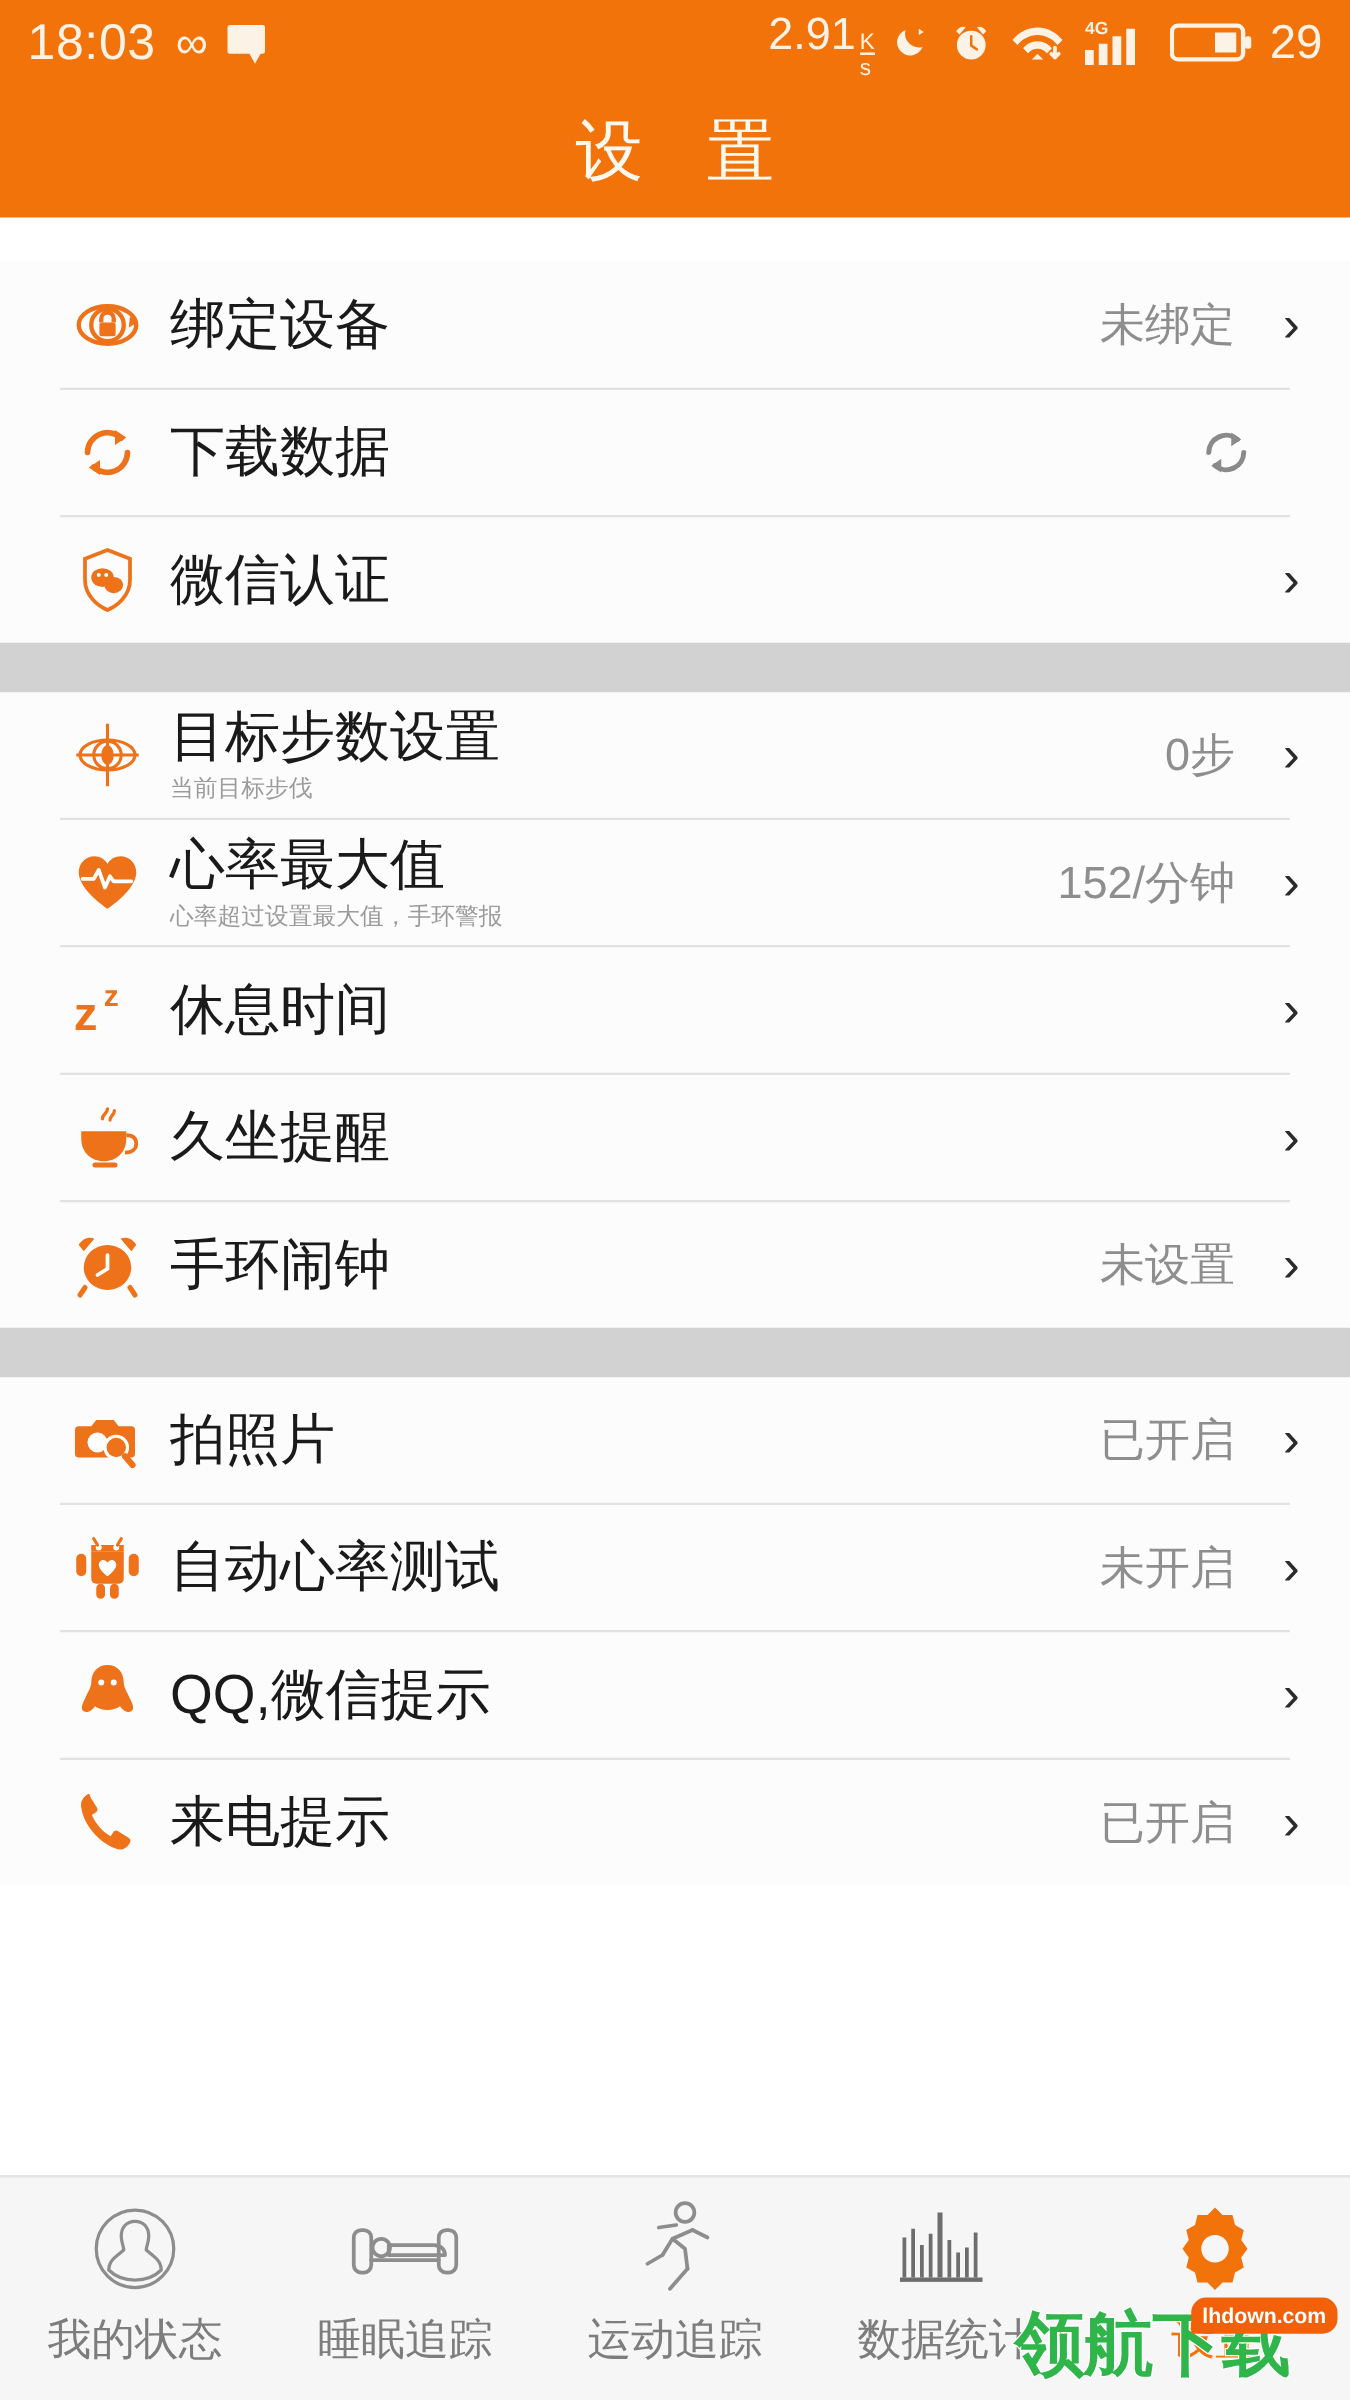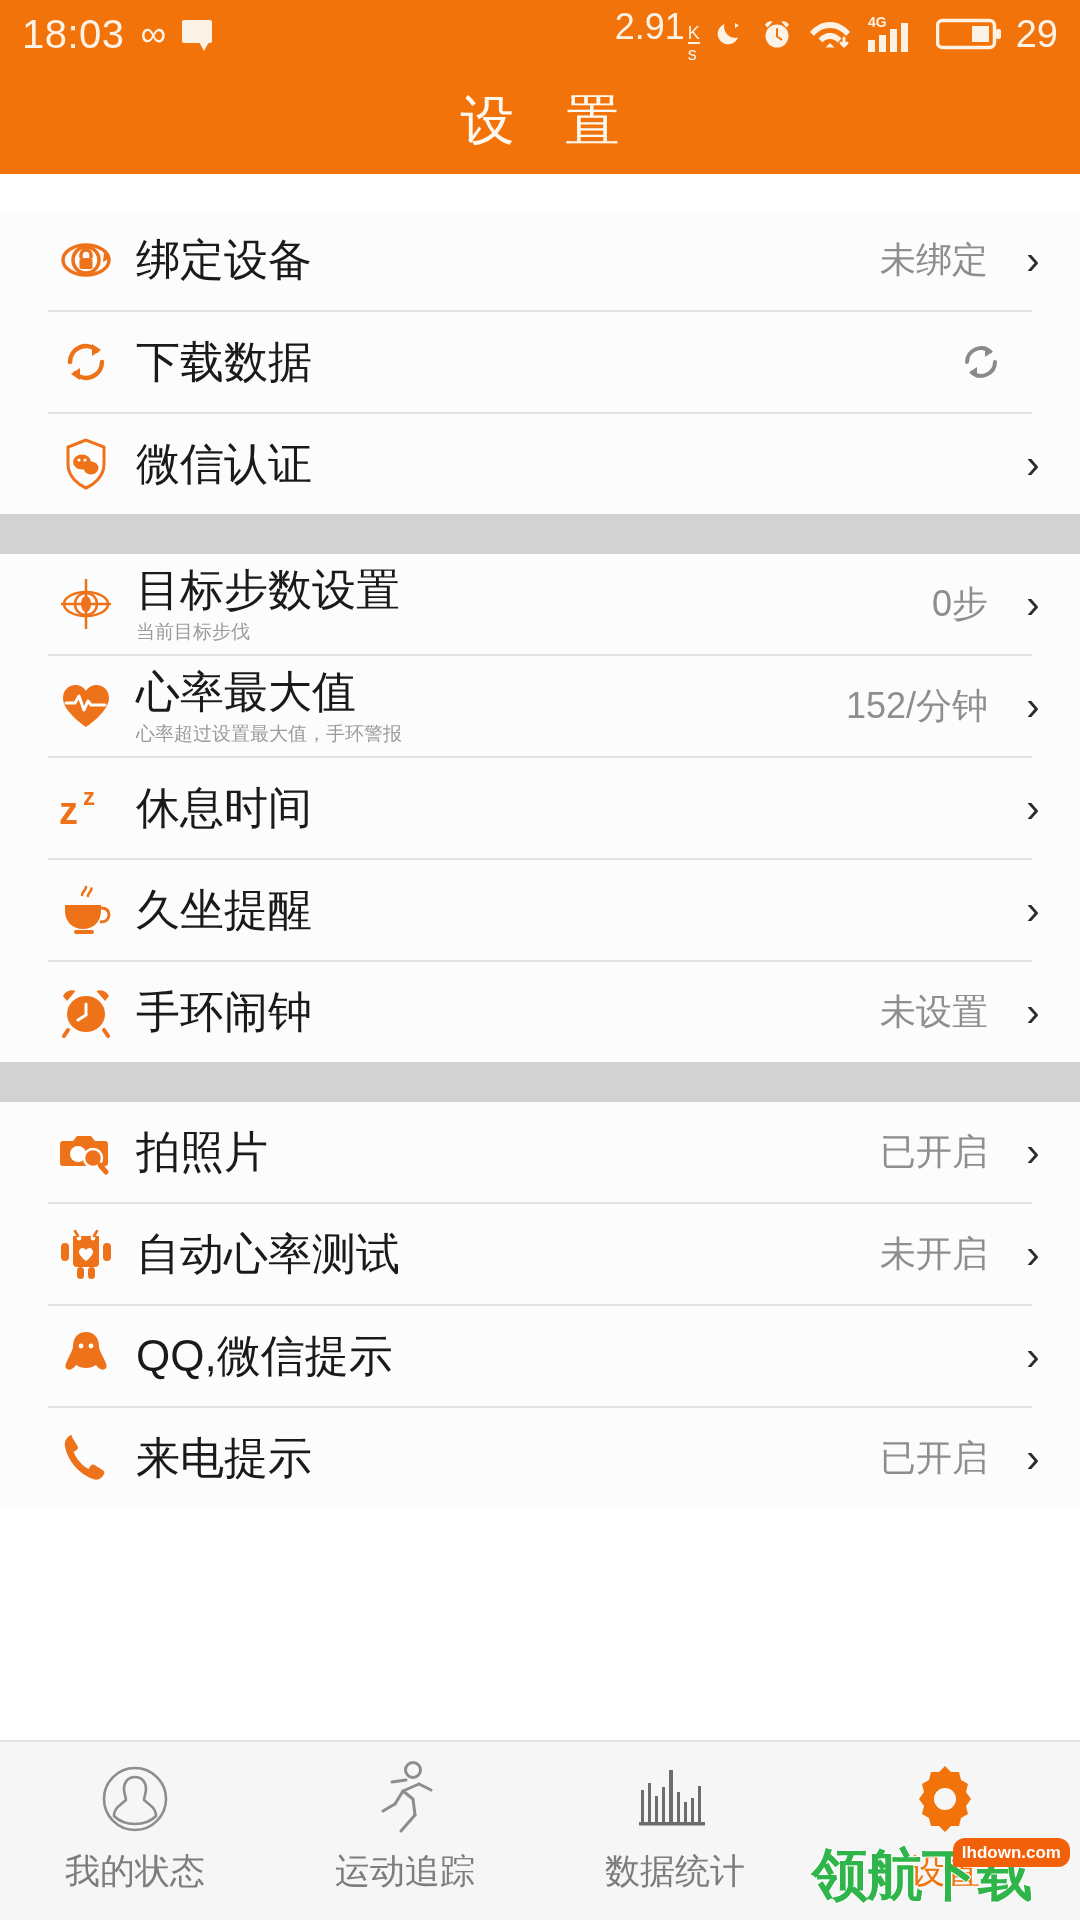--- a/index.html
+++ b/index.html
@@ -378,20 +378,32 @@
   <div class="tab">
     <span class="tico">
       <svg width="74" height="74" viewBox="0 0 74 74">
         <circle cx="37" cy="37" r="31" fill="none" stroke="#8d8d8d" stroke-width="2.6"></circle>
         <path d="M37 15c-7 0-11 5-11 12 0 5 2 8 2 11l-6 5c-4 3-6 7-6 11 5 5 12 8 21 8s16-3 21-8c0-4-2-8-6-11l-6-5c0-3 2-6 2-11 0-7-4-12-11-12z" fill="none" stroke="#8d8d8d" stroke-width="2.6" stroke-linejoin="round"></path>
       </svg>
     </span>
     <span class="tlabel">我的状态</span>
   </div>
 
+  <div class="tab">
+    <span class="tico">
+      <svg width="88" height="62" viewBox="0 0 88 62">
+        <rect x="3" y="16" width="14" height="34" rx="6" fill="none" stroke="#8d8d8d" stroke-width="3"></rect>
+        <rect x="71" y="16" width="14" height="34" rx="6" fill="none" stroke="#8d8d8d" stroke-width="3"></rect>
+        <path d="M17 40h54" stroke="#8d8d8d" stroke-width="3" stroke-linecap="round"></path>
+        <path d="M31 28h36c6 0 9 4 9 8H31z" fill="none" stroke="#8d8d8d" stroke-width="3" stroke-linejoin="round"></path>
+        <circle cx="25" cy="30" r="7" fill="none" stroke="#8d8d8d" stroke-width="3"></circle>
+      </svg>
+    </span>
+    <span class="tlabel">睡眠追踪</span>
+  </div>
 
   <div class="tab">
     <span class="tico">
       <svg width="66" height="78" viewBox="0 0 66 78">
         <circle cx="41" cy="10" r="7.5" fill="none" stroke="#8d8d8d" stroke-width="3"></circle>
         <path d="M47 24L31 31l-8 13" fill="none" stroke="#8d8d8d" stroke-width="3" stroke-linecap="round" stroke-linejoin="round"></path>
         <path d="M31 31l10 8 2 16" fill="none" stroke="#8d8d8d" stroke-width="3" stroke-linecap="round" stroke-linejoin="round"></path>
         <path d="M23 44l-12 7" fill="none" stroke="#8d8d8d" stroke-width="3" stroke-linecap="round"></path>
         <path d="M43 55l-14 16" fill="none" stroke="#8d8d8d" stroke-width="3" stroke-linecap="round"></path>
         <path d="M47 24l12 6" fill="none" stroke="#8d8d8d" stroke-width="3" stroke-linecap="round"></path>

